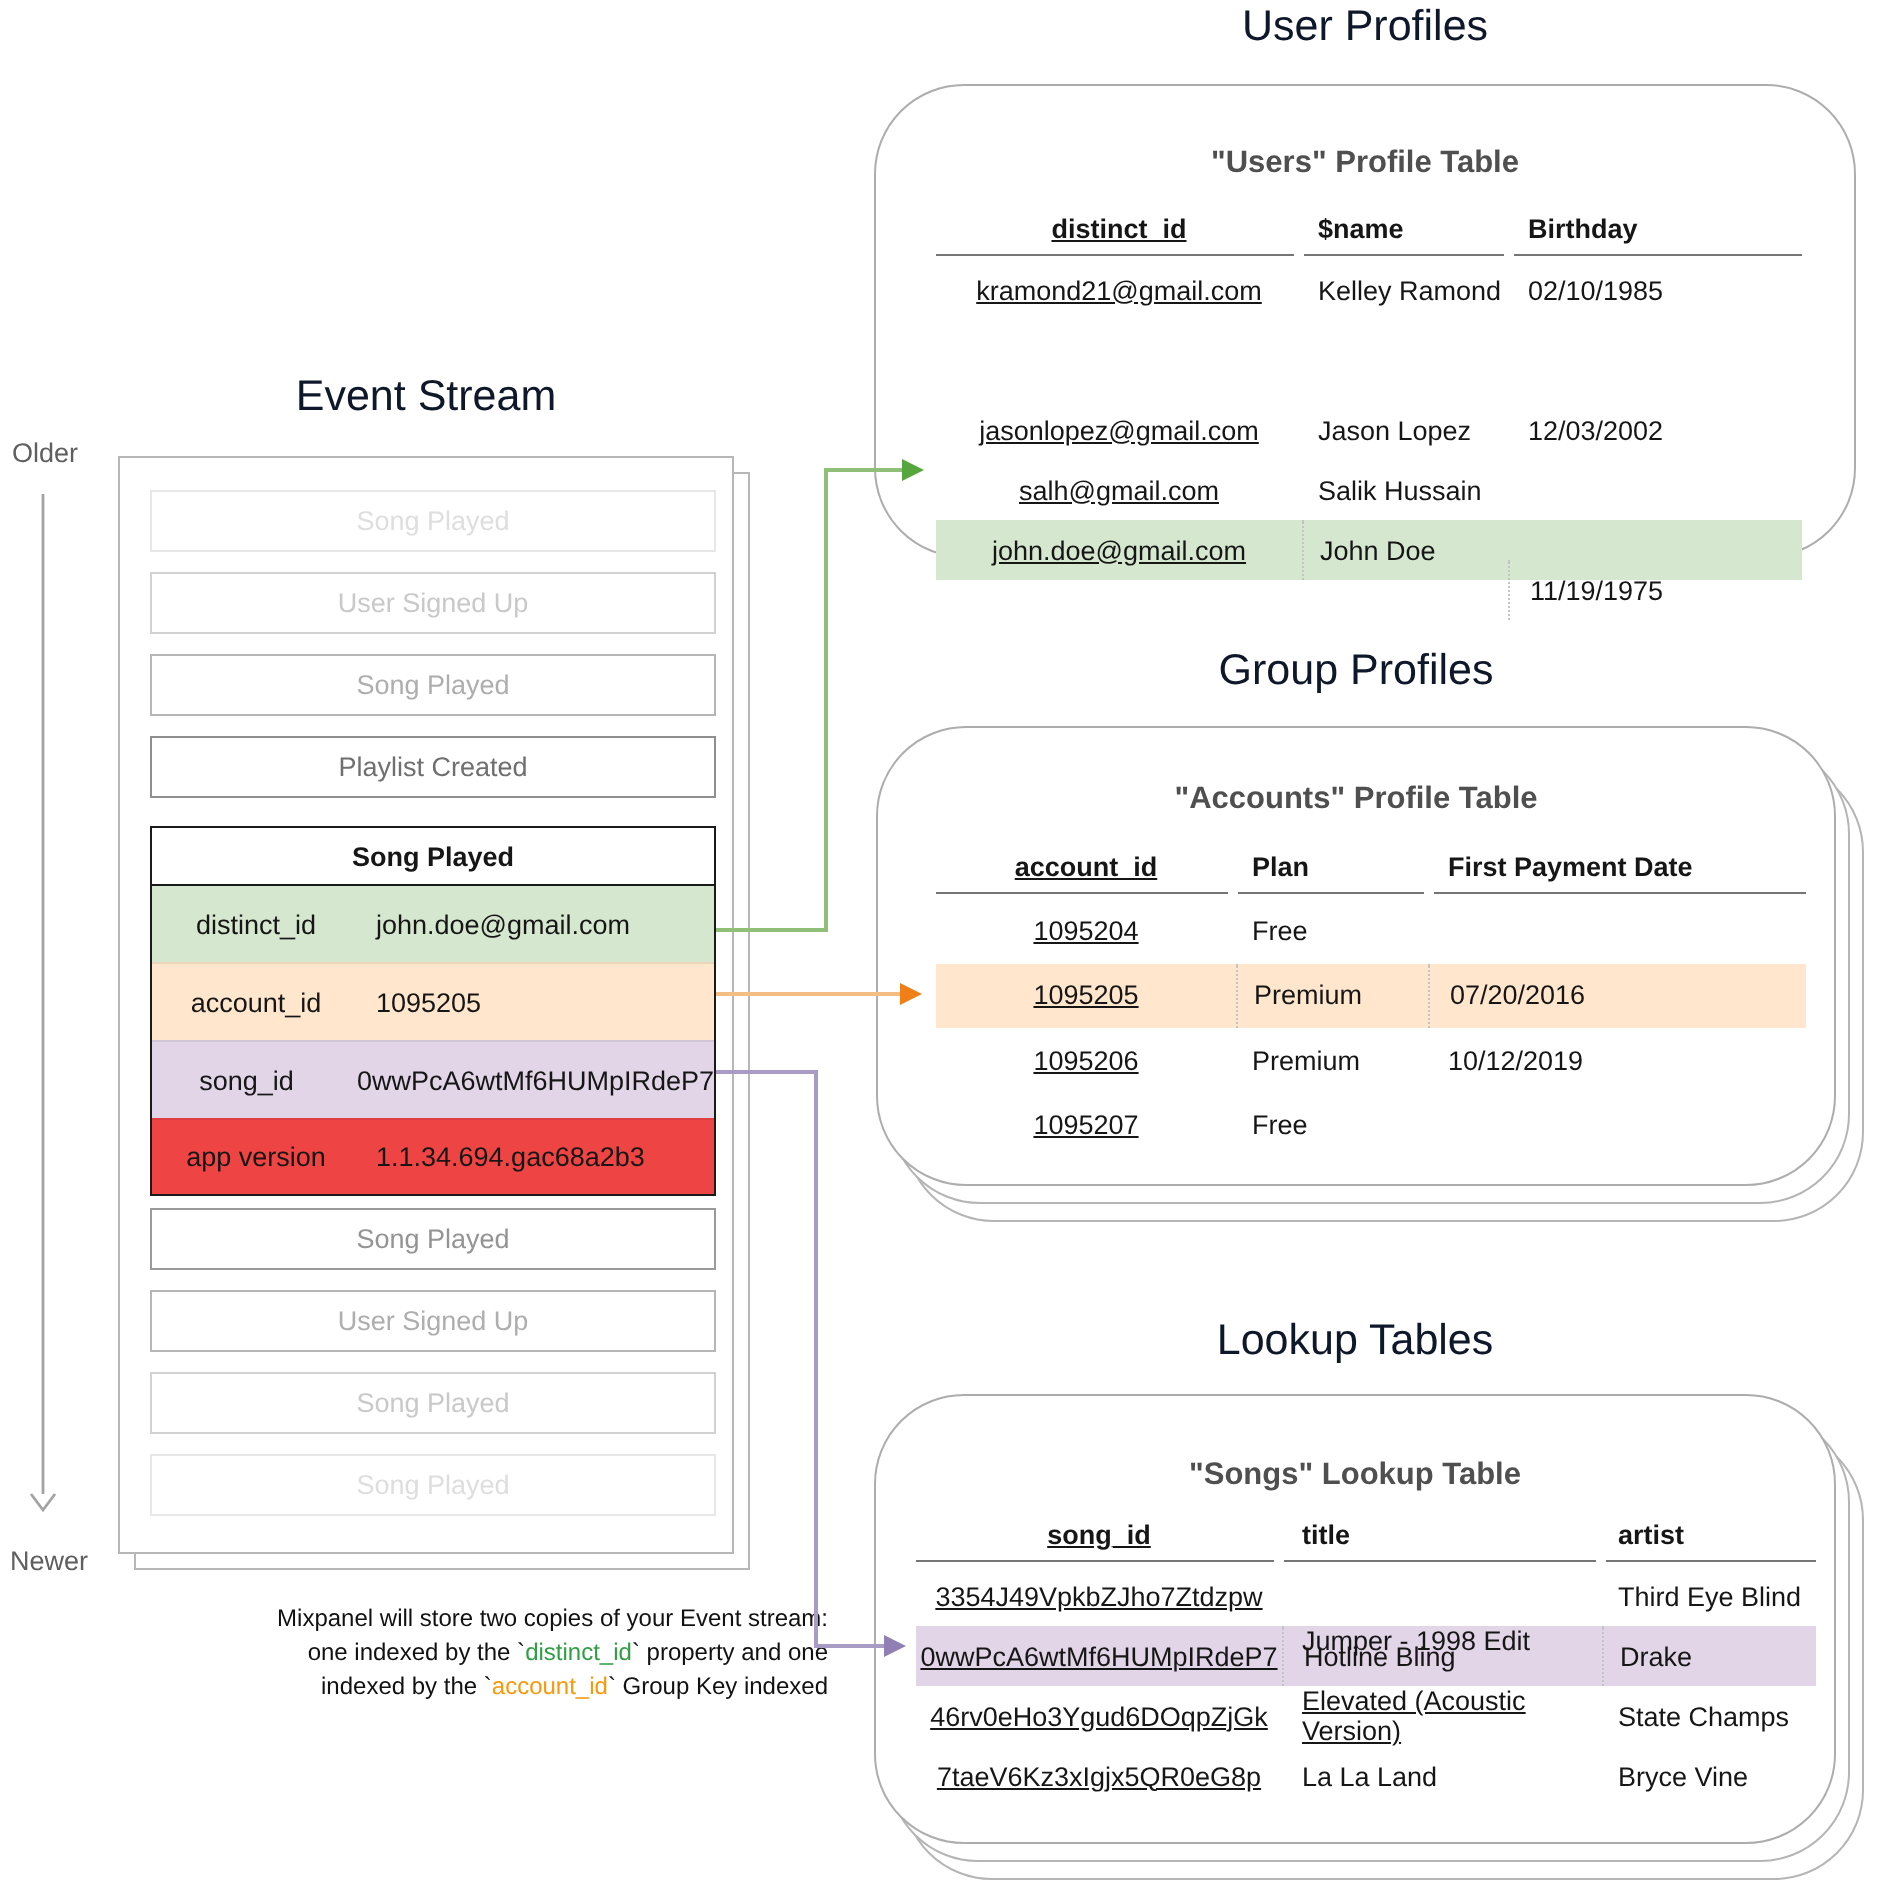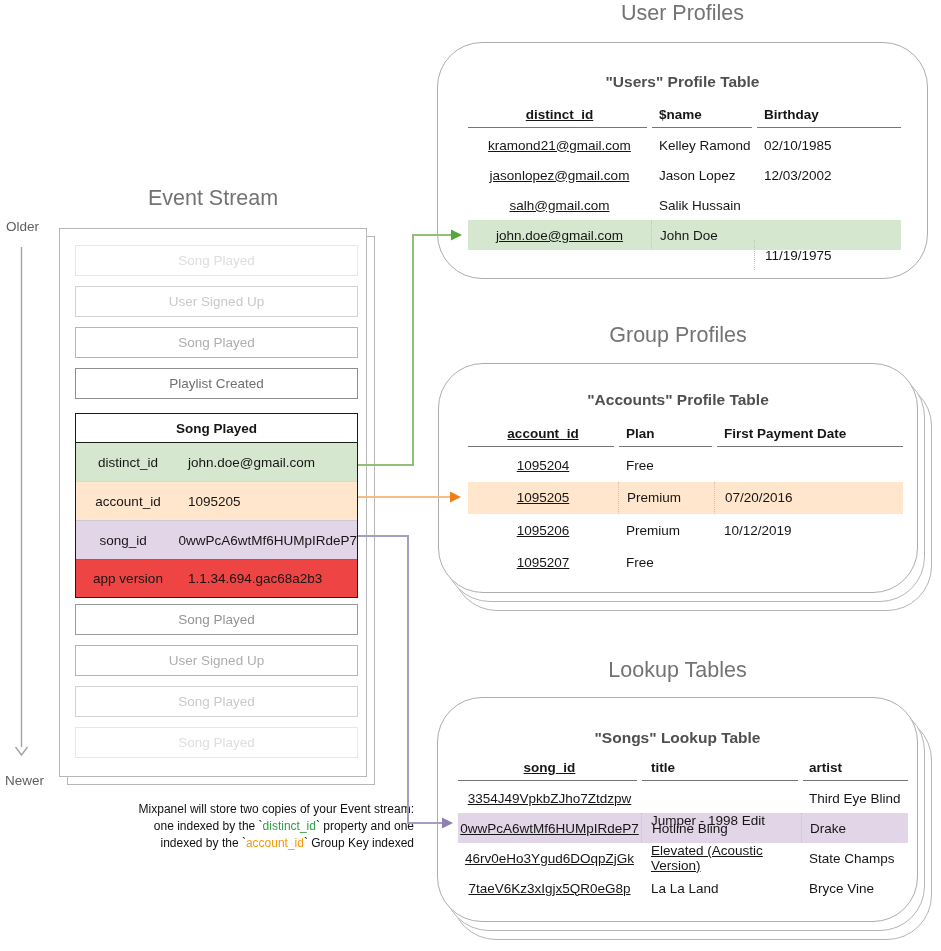--- a/index.html
+++ b/index.html
@@ -1,18 +1,18 @@
 <!DOCTYPE html>
 <html><head>
 <meta charset="utf-8">
 <style>
   html,body{margin:0;padding:0;background:#fff}
   .canvas{position:relative;width:941px;height:951px;background:#fff;
           font-family:"Liberation Sans",sans-serif;color:#161616;overflow:hidden}
-  .sec-title{position:absolute;font-size:21.5px;text-align:center;color:#737373}
+  .sec-title{position:absolute;font-size:21.5px;text-align:center;color:#0f172a}
   .side-label{position:absolute;font-size:13.5px;color:#5f5f5f}
   .panel{position:absolute;background:#fff;border:1.5px solid #adadad;border-radius:45px;box-sizing:border-box}
   .panel.sq{border-radius:0;border-color:#b7b7b7}
   .layer{border-color:#b5b5b5}
   .heading{position:absolute;left:0;width:100%;text-align:center;font-size:15.5px;font-weight:bold;color:#4f4f4f}
   .tbl{position:absolute;font-size:13.5px}
   .tr{display:flex;align-items:center}
   .td,.th{box-sizing:border-box;height:100%;display:flex;align-items:center}
   .th{font-weight:bold}
   .c-center{justify-content:center}
@@ -94,21 +94,21 @@
           <i style="width: 180px;"></i>
           <i style="width: 100px;"></i>
           <i style="width: 145px;"></i>
         </div>
         <div class="rows">
           <div class="tr" style="height: 30px;">
             <div class="td c-center u" style="width: 183px;">kramond21@gmail.com</div>
             <div class="td" style="width: 103px; padding-left: 8px;">Kelley Ramond</div>
             <div class="td" style="width: 147px; padding-left: 10px;">02/10/1985</div>
           </div>
-          <div class="tr" style="height: 30px;">
+          <div class="tr" style="height: 30px; margin-top: 40px;">
             <div class="td c-center u" style="width: 183px;">jasonlopez@gmail.com</div>
             <div class="td" style="width: 103px; padding-left: 8px;">Jason Lopez</div>
             <div class="td" style="width: 147px; padding-left: 10px;">12/03/2002</div>
           </div>
           <div class="tr" style="height: 30px;">
             <div class="td c-center u" style="width: 183px;">salh@gmail.com</div>
             <div class="td" style="width: 103px; padding-left: 8px;">Salik Hussain</div>
           </div>
           <div class="tr hl" style="height: 30px; background: rgb(214, 231, 207);">
             <div class="td c-center u" style="width: 183px;">john.doe@gmail.com</div>

